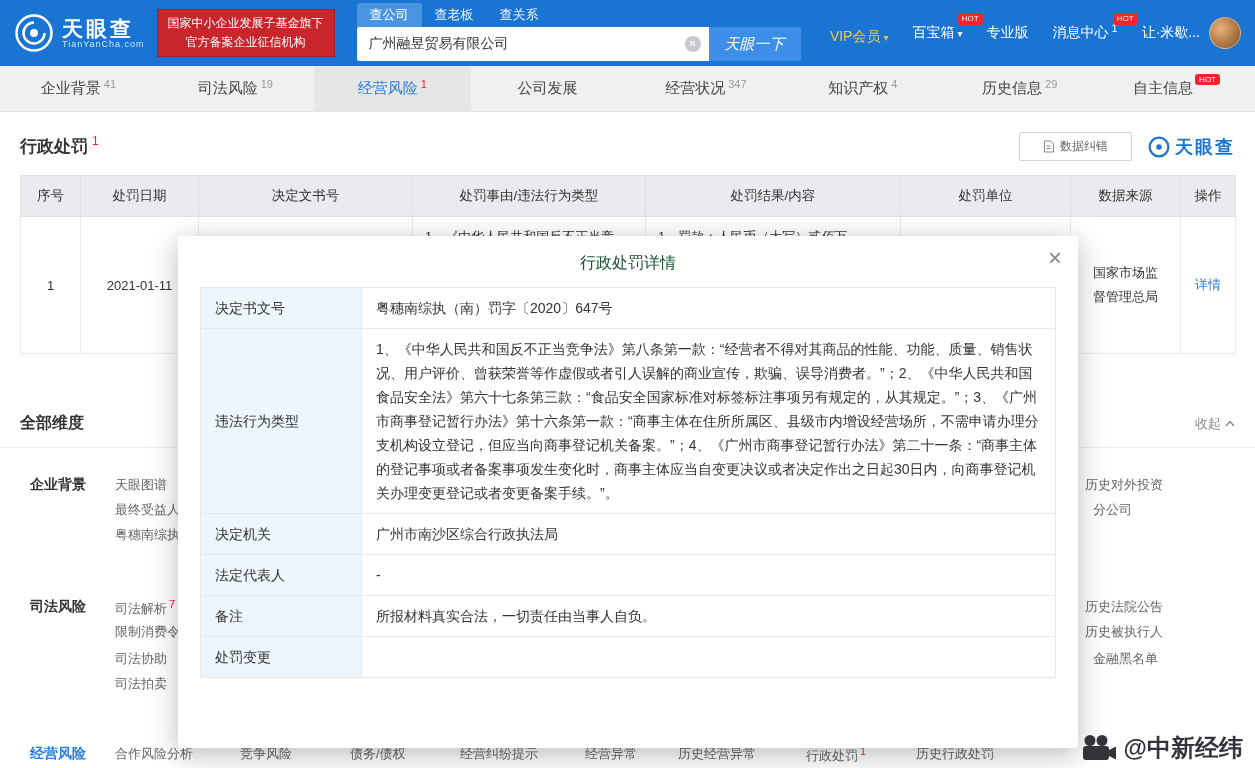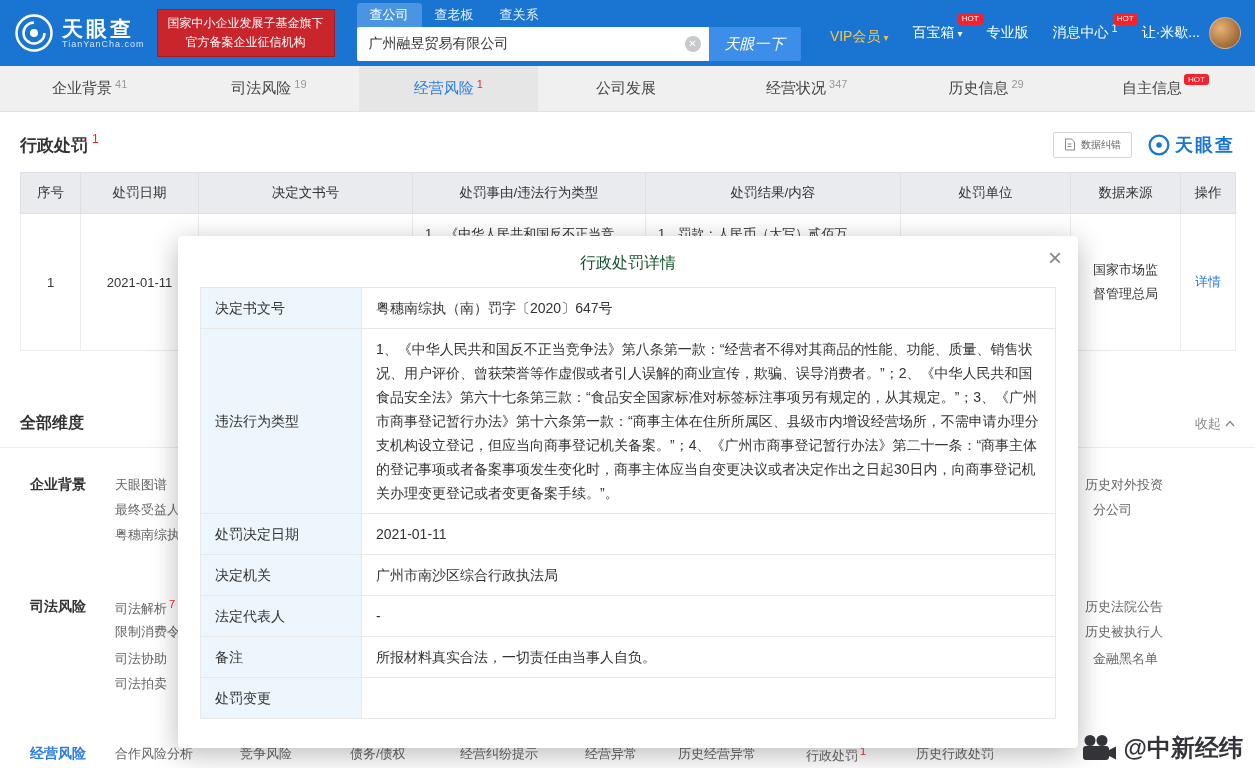--- a/index.html
+++ b/index.html
@@ -49,22 +49,22 @@
   .nav-count{font-size:11px;color:#999;margin-left:3px;transform:translateY(-5px);}
   .nav-tab.active .nav-count{color:#f5222d;}
   .nav-hot{background:#f5222d;color:#fff;font-size:8px;padding:1px 4px;border-radius:3px;
     margin-left:2px;transform:translateY(-9px);}
   
   .penalty-card{position:absolute;top:112px;left:0;width:1255px;height:288px;background:#fff;z-index:5;}
   .penalty-head{display:flex;align-items:center;padding:20px 20px 14px;box-sizing:border-box;}
   .penalty-title{font-size:17px;font-weight:bold;color:#333;}
   .penalty-count{color:#f5222d;font-size:12px;margin-left:4px;transform:translateY(-6px);display:inline-block;}
   .penalty-actions{margin-left:auto;display:flex;align-items:center;gap:16px;}
-  .data-correct-btn{display:flex;align-items:flex-start;gap:5px;border:1px solid #d5d5d5;background:#fff;
-    color:#666;font-size:10px;padding:5px 10px;border-radius:2px;cursor:pointer;
+  .data-correct-btn{display:flex;align-items:center;gap:5px;border:1px solid #d5d5d5;background:#fff;
+    color:#666;font-size:12px;padding:5px 23px;border-radius:2px;cursor:pointer;
     font-family:"Liberation Sans","DejaVu Sans",sans-serif;}
   .brand{display:flex;align-items:center;gap:5px;color:#1a75d2;font-size:18px;font-weight:bold;letter-spacing:2px;}
   .ptable{margin:0 20px;width:1215px;border-collapse:collapse;table-layout:fixed;font-size:13px;}
   .ptable th{background:#e9ebee;border:1px solid #dde0e4;height:38px;font-weight:normal;color:#333;font-size:13.5px;}
   .ptable td{border:1px solid #ebebeb;height:118px;text-align:center;vertical-align:middle;color:#333;background:#fff;}
   .ptable td.topcell{vertical-align:top;text-align:left;padding:9px 12px;line-height:22px;}
   .ptable td.srccell{padding:0 18px;line-height:24px;}
   .link{color:#2a7de0;cursor:pointer;text-decoration:none;}
   
   .dim-card{position:absolute;top:400px;left:0;width:1255px;height:368px;background:#fff;z-index:5;}
@@ -161,20 +161,24 @@
     <span>经营风险</span>
     <span class="nav-count">1</span>
   </div>
   <div class="nav-tab">
     <span>公司发展</span>
     <span class="nav-count"></span>
   </div>
   <div class="nav-tab">
     <span>经营状况</span>
     <span class="nav-count">347</span>
+  </div>
+  <div class="nav-tab">
+    <span>知识产权</span>
+    <span class="nav-count">4</span>
   </div>
   <div class="nav-tab">
     <span>历史信息</span>
     <span class="nav-count">29</span>
   </div>
   <div class="nav-tab">
     <span>自主信息</span>
     <span class="nav-hot">HOT</span>
   </div>
 </nav>
@@ -289,24 +293,20 @@
       <tbody>
         <tr>
           <td class="mlabel">决定书文号</td>
           <td>粤穗南综执（南）罚字〔2020〕647号</td>
         </tr>
         <tr>
           <td class="mlabel">违法行为类型</td>
           <td>1、《中华人民共和国反不正当竞争法》第八条第一款：“经营者不得对其商品的性能、功能、质量、销售状况、用户评价、曾获荣誉等作虚假或者引人误解的商业宣传，欺骗、误导消费者。”；2、《中华人民共和国食品安全法》第六十七条第三款：“食品安全国家标准对标签标注事项另有规定的，从其规定。”；3、《广州市商事登记暂行办法》第十六条第一款：“商事主体在住所所属区、县级市内增设经营场所，不需申请办理分支机构设立登记，但应当向商事登记机关备案。”；4、《广州市商事登记暂行办法》第二十一条：“商事主体的登记事项或者备案事项发生变化时，商事主体应当自变更决议或者决定作出之日起30日内，向商事登记机关办理变更登记或者变更备案手续。”。</td>
         </tr>
         <tr>
-          <td class="mlabel">处罚决定日期</td>
-          <td>2021-01-11</td>
-        </tr>
-        <tr>
           <td class="mlabel">决定机关</td>
           <td>广州市南沙区综合行政执法局</td>
         </tr>
         <tr>
           <td class="mlabel">法定代表人</td>
           <td>-</td>
         </tr>
         <tr>
           <td class="mlabel">备注</td>
           <td>所报材料真实合法，一切责任由当事人自负。</td>

